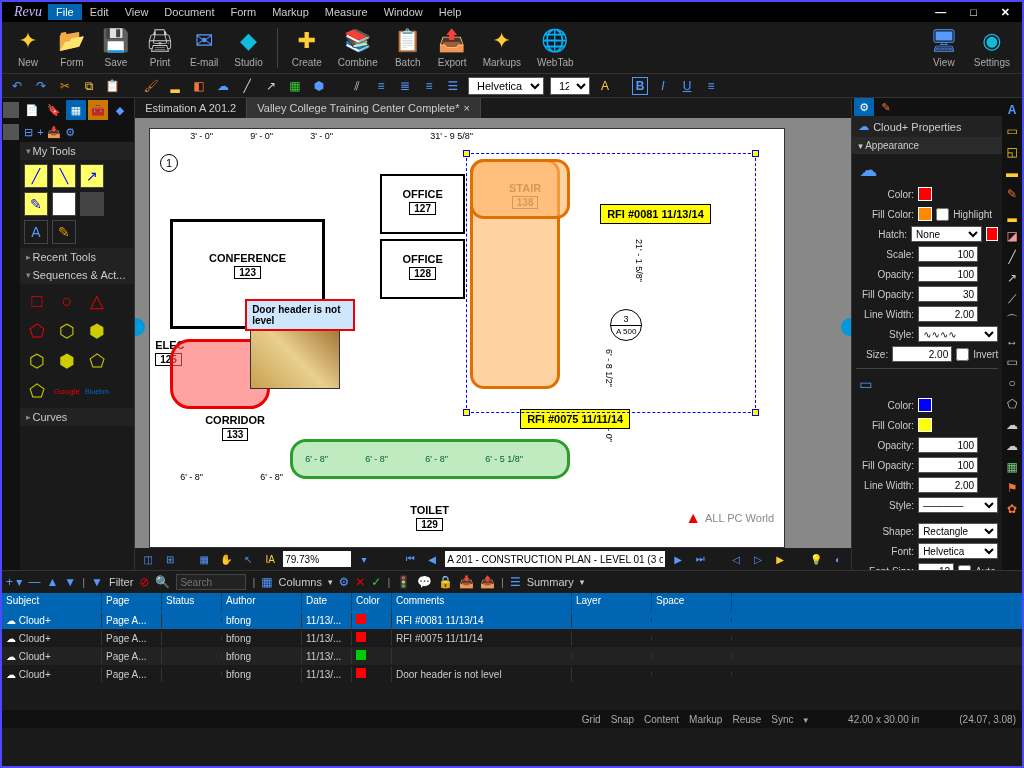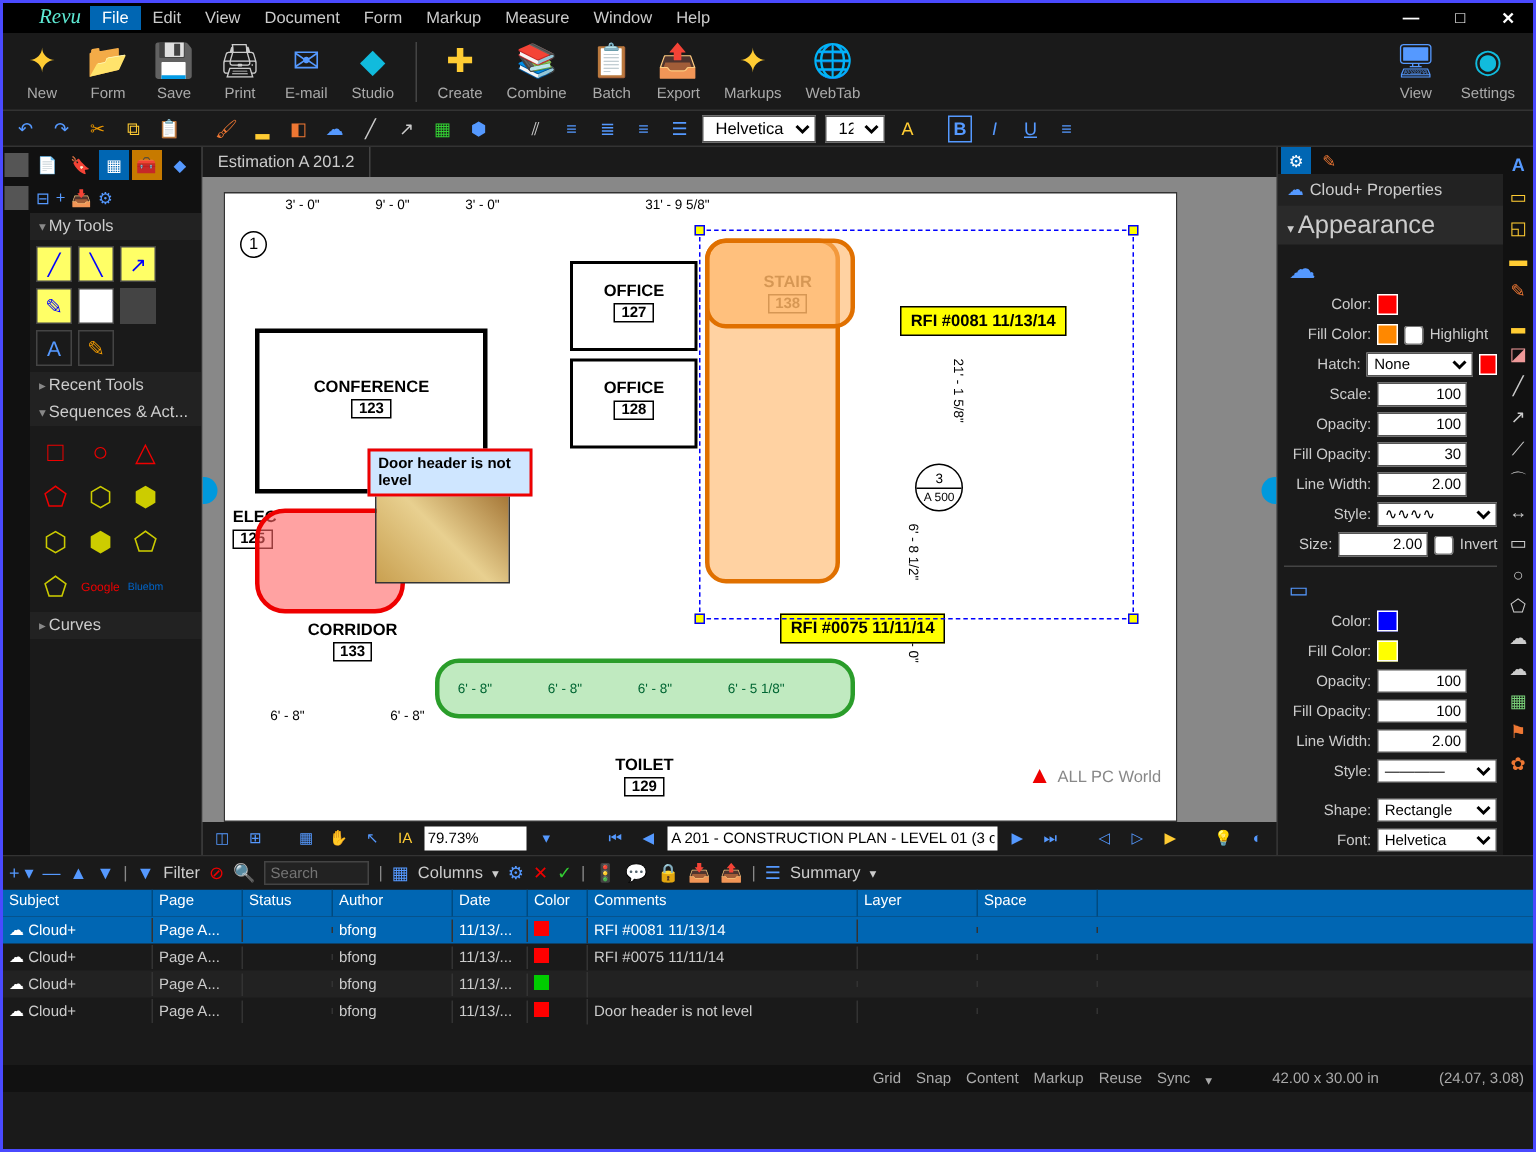--- a/index.html
+++ b/index.html
@@ -1,19 +1,19 @@
 <!DOCTYPE html>
 <html><head>
 <meta charset="utf-8">
 <style>
 * { margin:0; padding:0; box-sizing:border-box; font-family:Tahoma,Arial,sans-serif; }
 body { width:1024px; height:768px; background:#1a1a1a; color:#ccc; font-size:11px; overflow:hidden; border:2px solid #4a4aff; }
 .menubar { height:20px; background:#000; display:flex; align-items:center; padding:0 4px; }
 .menubar span { padding:2px 8px; cursor:default; }
-.menubar .logo { font-style:italic; font-family:cursive; color:#5eead4; font-size:14px; padding-right:6px;margin-left:12px; }
+.menubar .logo { font-style:italic; font-family:cursive; color:#c4b5fd; font-size:14px; padding-right:6px; }
 .menubar .file { background:#0066b3; color:#fff; }
 .winctrl { margin-left:auto; display:flex; gap:8px; color:#fff; font-weight:bold; }
 .maintoolbar { height:52px; background:#1a1a1a; display:flex; align-items:center; padding:2px 6px; gap:4px; border-bottom:1px solid #333; }
 .tbbtn { display:flex; flex-direction:column; align-items:center; gap:2px; padding:2px 6px; min-width:40px; }
 .tbbtn .ico { width:28px; height:28px; display:flex; align-items:center; justify-content:center; font-size:22px; }
 .tbbtn .lbl { font-size:10px; color:#aaa; }
 .sep { width:1px; height:40px; background:#444; margin:0 4px; }
 .secondtoolbar { height:24px; background:#1a1a1a; display:flex; align-items:center; padding:0 6px; gap:6px; border-bottom:1px solid #333; }
 .secondtoolbar .tico { width:18px; height:18px; display:inline-flex; align-items:center; justify-content:center; font-size:12px; }
 .fontsel { background:#fff; color:#000; border:1px solid #555; height:18px; padding:0 4px; font-size:11px; }
@@ -48,21 +48,21 @@
 .rfi { position:absolute; background:#ffff00; border:1px solid #000; padding:3px 6px; font-size:11px; font-weight:bold; color:#000; }
 .callout { position:absolute; background:#cfe6ff; border:2px solid #e00; padding:3px 5px; font-size:10px; color:#000; font-weight:bold; width:110px; }
 .navbar { height:22px; background:#1a1a1a; display:flex; align-items:center; padding:0 4px; gap:4px; font-size:10px; }
 .navbar .nb { width:18px; height:18px; display:flex; align-items:center; justify-content:center; color:#59f; }
 .navbar input { width:68px; height:16px; font-size:10px; background:#fff; color:#000; border:none; padding:0 2px; }
 .rightpanel { width:168px; background:#1a1a1a; border-left:1px solid #333; display:flex; flex-direction:column; overflow:hidden; }
 .righttabs { height:22px; background:#111; display:flex; align-items:center; gap:2px; padding:0 2px; }
 .righttabs .rt { width:20px; height:18px; display:flex; align-items:center; justify-content:center; }
 .righttabs .rt.sel { background:#0066b3; }
 .proptitle { padding:4px 6px; background:#222; font-size:11px; display:flex; align-items:center; gap:4px; }
-.propsec { background:#2a2a2a; padding:3px 6px; font-size:17px; color:#ccc; }
+.propsec { background:#2a2a2a; padding:3px 6px; font-size:10px; color:#ccc; }
 .propsec::before { content:"▾ "; font-size:9px; }
 .proprows { padding:2px 4px; }
 .proprow { display:flex; align-items:center; height:20px; gap:4px; }
 .proprow .plbl { width:58px; text-align:right; font-size:10px; color:#ccc; }
 .proprow input[type=text] { width:60px; height:16px; font-size:10px; background:#fff; color:#000; border:1px solid #555; text-align:right; padding:0 3px; }
 .proprow select { width:80px; height:16px; font-size:10px; background:#fff; color:#000; border:1px solid #555; }
 .cswatch { width:14px; height:14px; border:1px solid #fff; display:inline-block; }
 .rightvert { width:22px; background:#111; display:flex; flex-direction:column; align-items:center; padding-top:4px; gap:5px; }
 .rightvert .rv { width:16px; height:16px; display:flex; align-items:center; justify-content:center; font-size:12px; }
 .markuplist { height:140px; background:#1a1a1a; border-top:1px solid #333; display:flex; flex-direction:column; }
@@ -242,20 +242,24 @@
       <div class="sh" style="font-size:7px;color:#06c">Bluebm</div>
     </div>
     <div class="panelhdr">Curves</div>
   </div>
 
   <div class="center">
     <div class="doctabs">
       <div class="doctab">
           <span>Estimation A 201.2</span>
         </div>
+      <div class="doctab active">
+          <span>Valley College Training Center Complete*</span>
+          <span>×</span>
+        </div>
     </div>
     <div class="canvas">
       <div class="plan">
 
         <div class="dim" style="left:40px;top:2px">3' - 0"</div>
         <div class="dim" style="left:100px;top:2px">9' - 0"</div>
         <div class="dim" style="left:160px;top:2px">3' - 0"</div>
         <div class="dim" style="left:280px;top:2px">31' - 9 5/8"</div>
 
         <div style="position:absolute;left:10px;top:25px;width:18px;height:18px;border:1px solid #000;border-radius:50%;text-align:center;font-size:11px;color:#000;line-height:16px">1</div>

